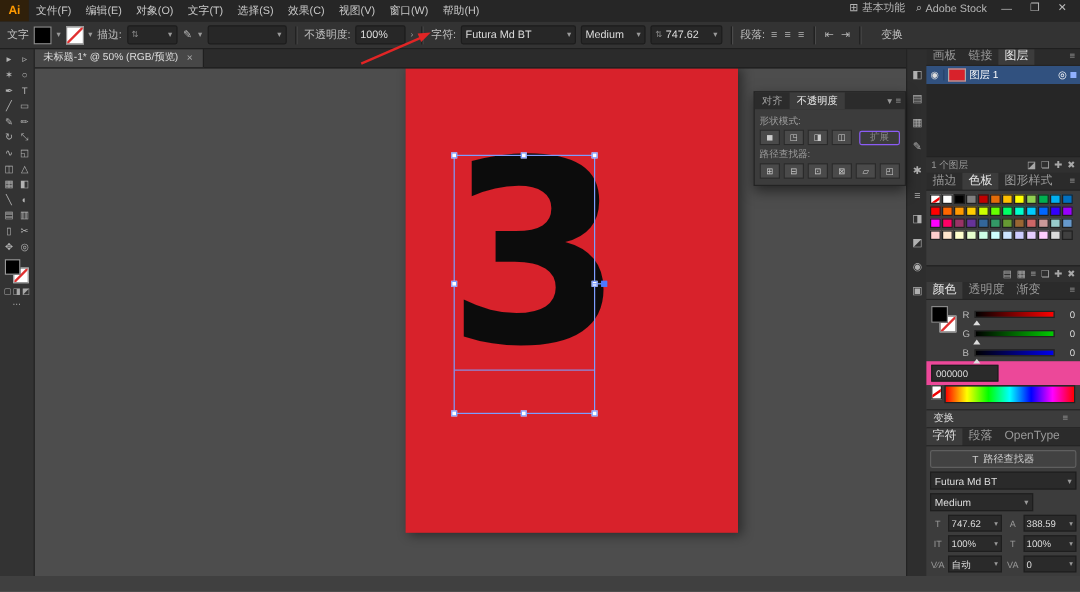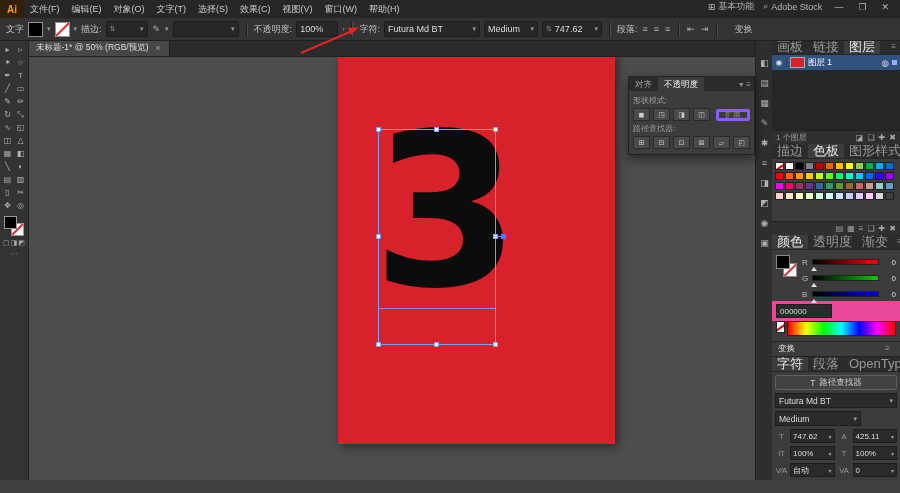--- a/index.html
+++ b/index.html
@@ -66,33 +66,33 @@
             border:1px solid #232323;box-shadow:0 4px 10px rgba(0,0,0,.5);z-index:30;}
   .pf-tabs{height:14px;background:#2b2b2b;display:flex;align-items:stretch;}
   .pf-tab{padding:0 6px;line-height:14px;font-size:8.5px;color:#a5a5a5;white-space:nowrap;}
   .pf-tab.active{background:#3c3c3c;color:#eee;}
   .pf-head-icons{margin-left:auto;display:flex;align-items:center;gap:3px;padding-right:3px;color:#999;font-size:8px;}
   .pf-body{padding:2px 4px 5px;}
   .pf-label{font-size:8px;color:#9c9c9c;margin:2px 0;}
   .pf-row{display:flex;gap:3px;align-items:center;}
   .pf-row span{width:15px;height:11px;background:#4a4a4a;border:1px solid #2a2a2a;color:#ccc;
                font-size:7px;display:inline-flex;align-items:center;justify-content:center;}
-  .expand-btn{margin-left:auto;width:34px;height:12px;border:3px solid #8b5cf6;border-radius:2px;
+  .expand-btn{margin-left:auto;width:34px;height:12px;border:1px solid #8b5cf6;border-radius:2px;
               color:#8a8a8a;font-size:8px;display:flex;align-items:center;justify-content:center;background:none;text-align:right;}
   
   .right-strip{position:absolute;left:755px;top:40px;width:17px;bottom:13px;background:#2e2e2e;
                border-left:1px solid #232323;display:flex;flex-direction:column;align-items:center;
                padding-top:16px;gap:7px;z-index:5;}
   .right-strip span{width:15px;height:13px;color:#b0b0b0;font-size:9px;display:flex;
                     align-items:center;justify-content:center;}
   
   .right-panels{position:absolute;left:772px;top:40px;width:128px;bottom:13px;background:#333;
                 display:flex;flex-direction:column;z-index:5;}
   .ptabs{height:14px;background:#2b2b2b;display:flex;border-bottom:1px solid #242424;flex:0 0 14px;}
-  .ptab{padding:0 5px;line-height:14px;font-size:13px;color:#999;white-space:nowrap;}
+  .ptab{padding:0 5px;line-height:14px;font-size:10px;color:#999;white-space:nowrap;}
   .ptab.active{background:#3c3c3c;color:#e5e5e5;}
   .pmenu{margin-left:auto;padding:0 4px;color:#999;line-height:14px;font-size:8px;}
   .layer-row{height:15px;background:#31517f;display:flex;align-items:center;font-size:8.5px;color:#fff;flex:0 0 15px;}
   .eye-cell{width:14px;text-align:center;border-right:1px solid #27426a;color:#ddd;font-size:8px;}
   .layer-thumb{width:13px;height:9px;background:#d8222b;border:1px solid #aaa;margin:0 3px;}
   .layer-right{margin-left:auto;display:flex;align-items:center;gap:3px;padding-right:3px;}
   .sel-chip{width:5px;height:5px;background:#8fb0ff;}
   .layer-body{height:60px;background:#262626;flex:0 0 60px;}
   .panel-footer{height:13px;background:#303030;border-top:1px solid #222;display:flex;
                 align-items:center;padding:0 4px;font-size:8px;color:#999;flex:0 0 13px;}
@@ -514,21 +514,21 @@
         <div class="cg-cell">
           <span class="cg-icon">T</span>
           <span class="cg-field">
             <span>747.62</span>
             <span class="chev">▾</span>
           </span>
         </div>
         <div class="cg-cell">
           <span class="cg-icon">A</span>
           <span class="cg-field">
-            <span>425.11</span>
+            <span>388.59</span>
             <span class="chev">▾</span>
           </span>
         </div>
         <div class="cg-cell">
           <span class="cg-icon">IT</span>
           <span class="cg-field">
             <span>100%</span>
             <span class="chev">▾</span>
           </span>
         </div>

